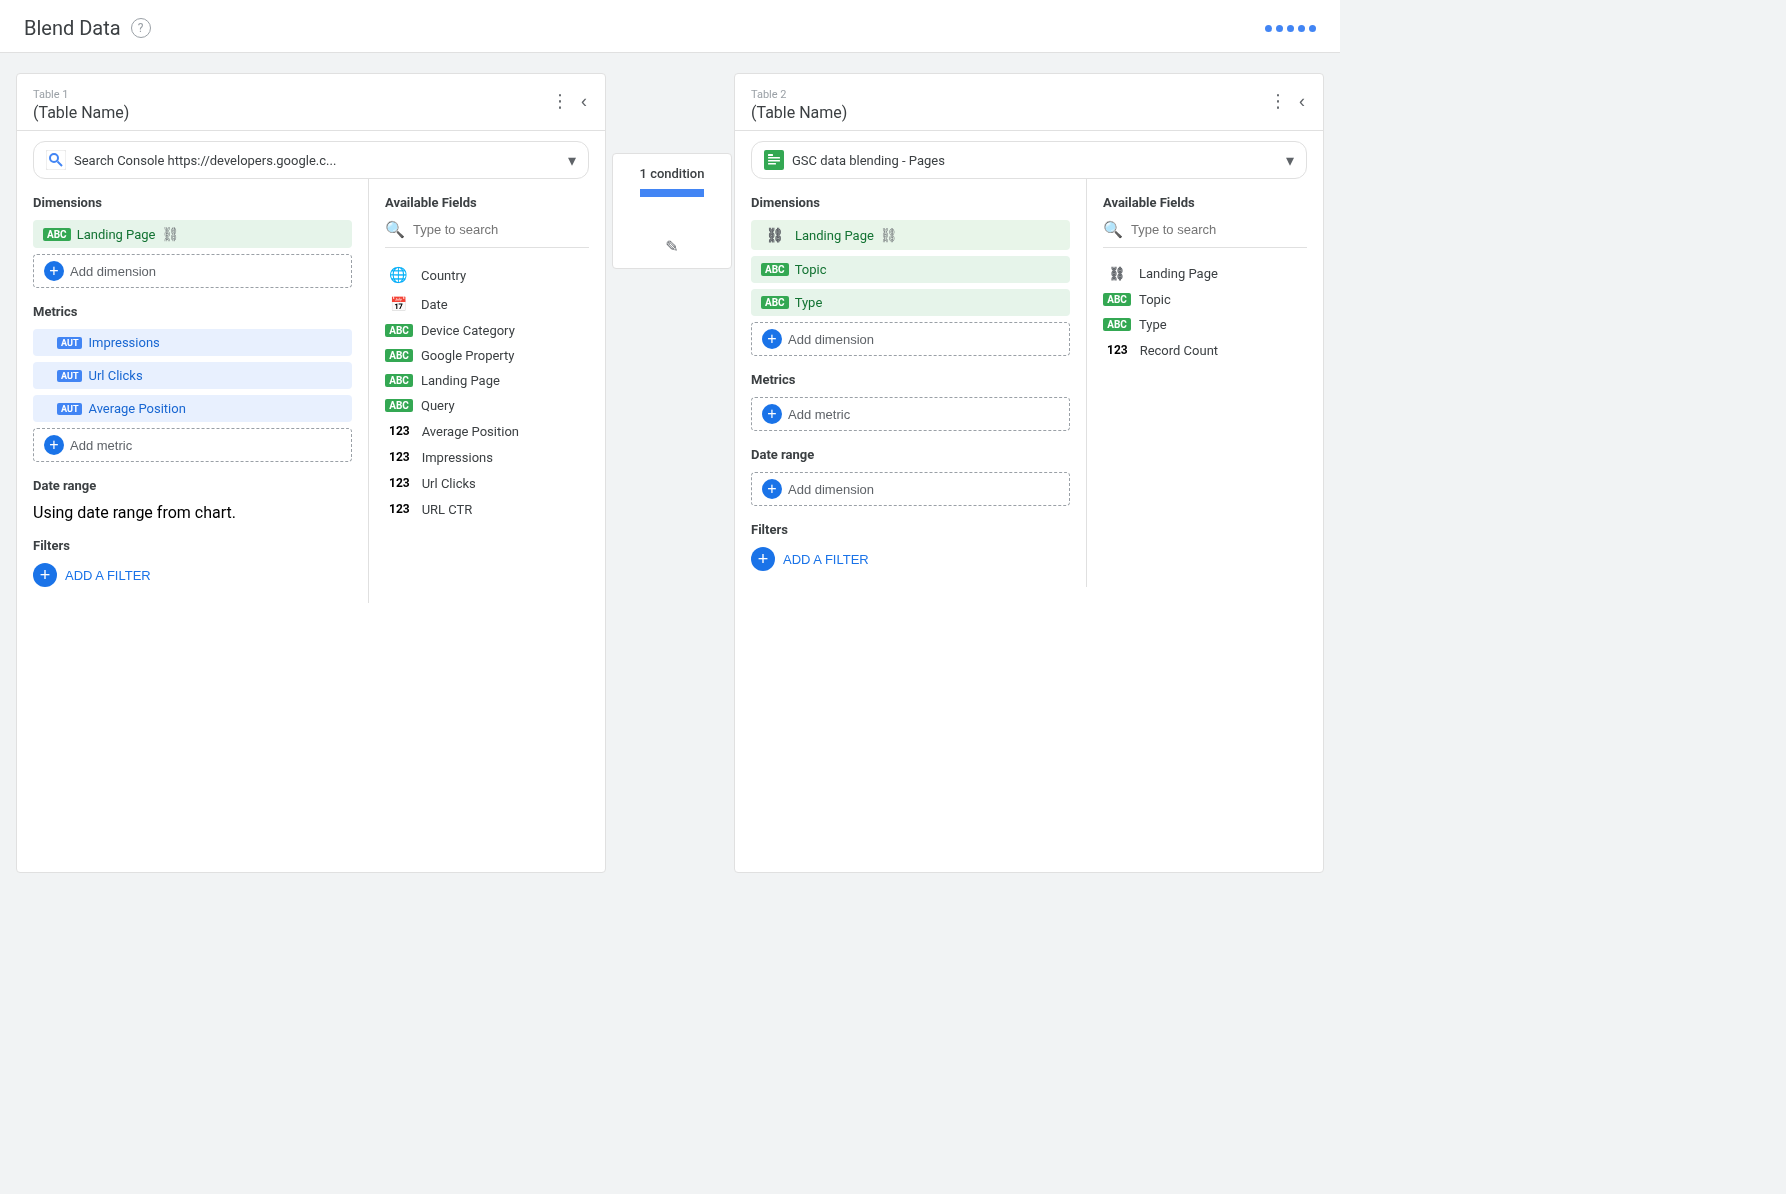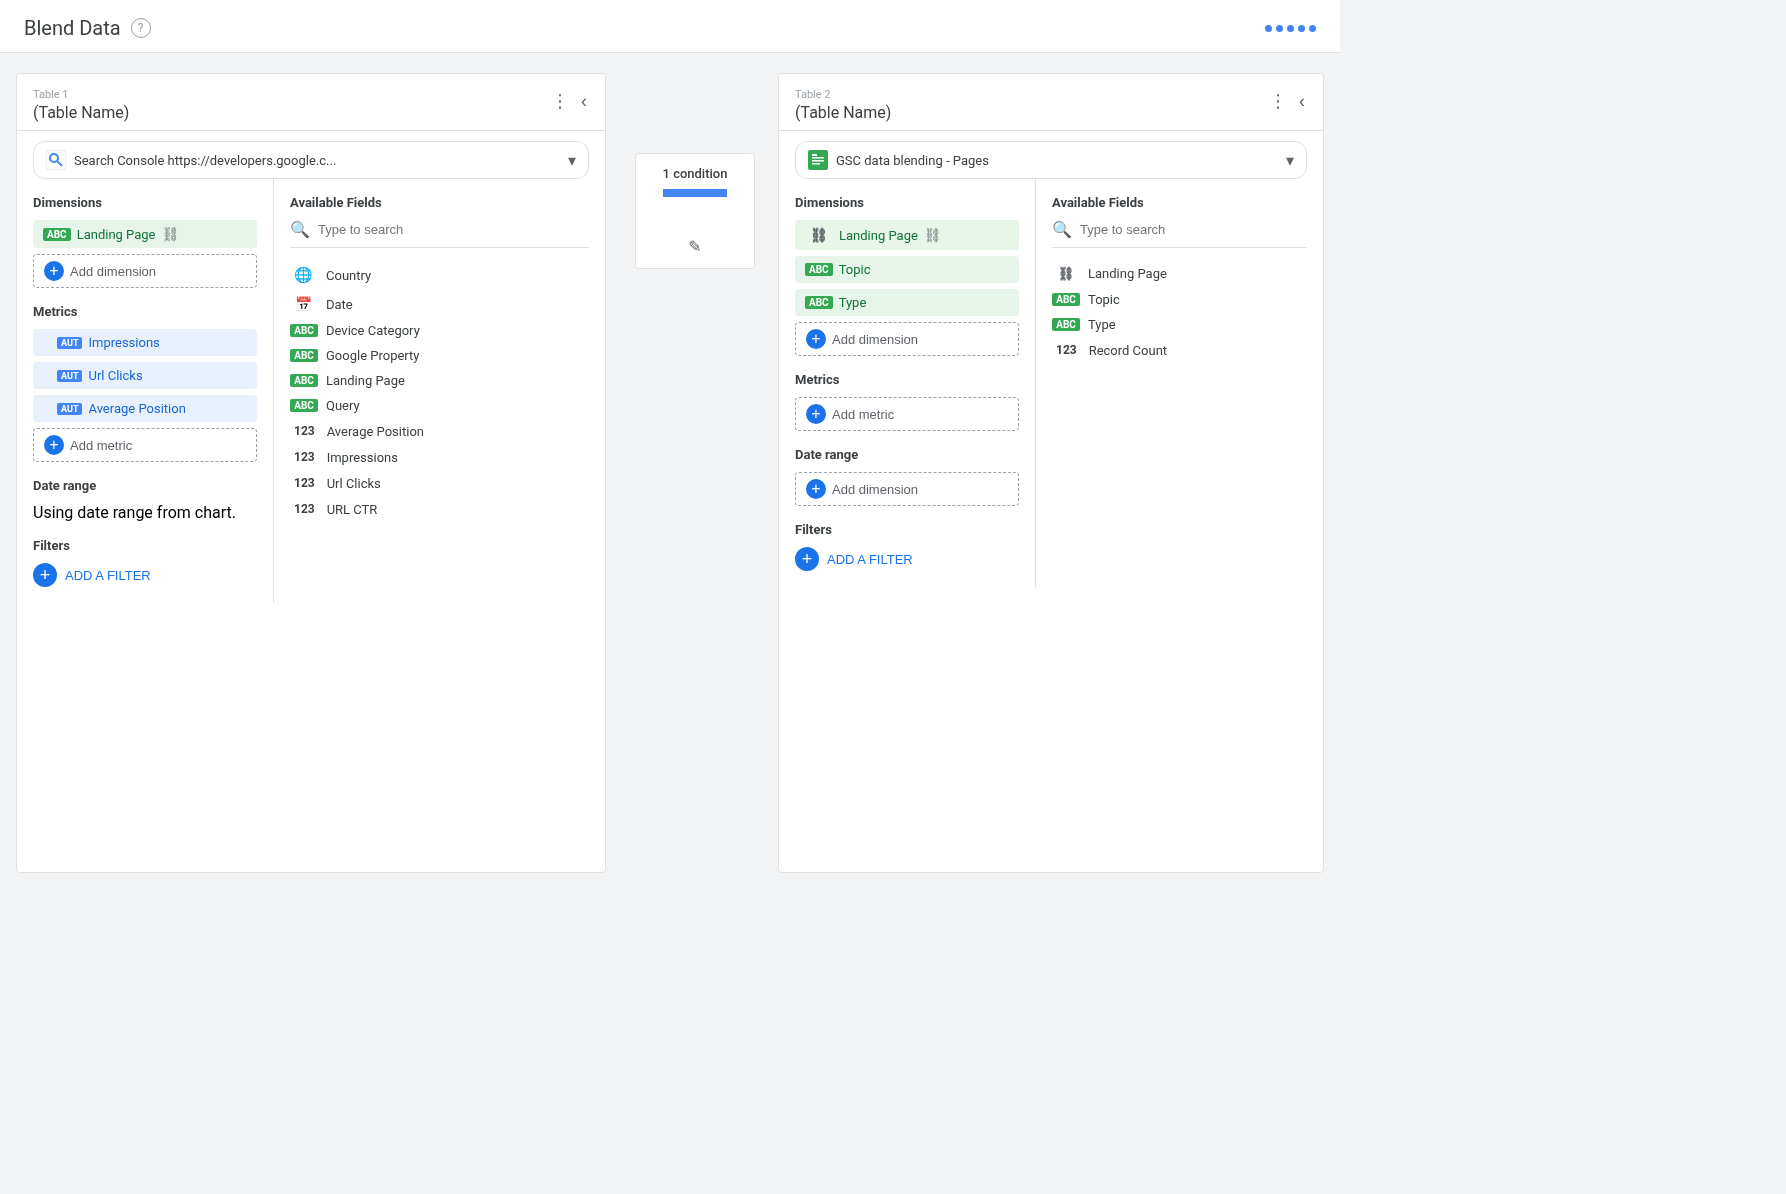--- a/index.html
+++ b/index.html
@@ -37,21 +37,21 @@
     }
     .dots-menu {
       margin-left: auto;
       display: flex; gap: 4px;
     }
     .dot { width: 7px; height: 7px; border-radius: 50%; background: #4285f4; }
 
     
     .main-content {
       display: flex;
-      gap: 16px;
+      gap: 0;
       padding: 20px 16px;
       align-items: flex-start;
     }
 
     
     .table-panel {
       background: #fff;
       border: 1px solid #e0e0e0;
       border-radius: 4px;
       width: 590px;
@@ -98,21 +98,21 @@
     .dropdown-arrow { color: #5f6368; font-size: 16px; }
 
     
     .panel-columns {
       display: flex;
       flex: 1;
     }
 
     
     .left-col {
-      width: 257px;
+      width: 352px;
       padding: 16px;
       border-right: 1px solid #e0e0e0;
     }
 
     
     .right-col {
       flex: 1;
       padding: 16px;
     }
 
@@ -267,31 +267,31 @@
     .field-tag {
       font-size: 10px;
       font-weight: 700;
       padding: 1px 4px;
       border-radius: 2px;
       flex-shrink: 0;
       min-width: 28px;
       text-align: center;
     }
     .field-tag-abc { background: #34a853; color: #fff; }
-    .field-tag-123 { color: #404040; font-weight: 700; font-size: 12px; background: none; }
+    .field-tag-123 { color: #000000; font-weight: 700; font-size: 12px; background: none; }
     .field-tag-globe { color: #34a853; font-size: 15px; }
     .field-tag-cal { color: #1a73e8; font-size: 14px; }
 
     
     .join-panel {
       display: flex;
       flex-direction: column;
-      align-items: center;
+      align-items: flex-start;
       padding-top: 80px;
-      width: 140px;
+      width: 128px;
       flex-shrink: 0;
       padding-left: 6px;
     }
     .join-box {
       background: #fff;
       border: 1px solid #e0e0e0;
       border-radius: 4px;
       padding: 12px 16px;
       display: flex;
       flex-direction: column;

